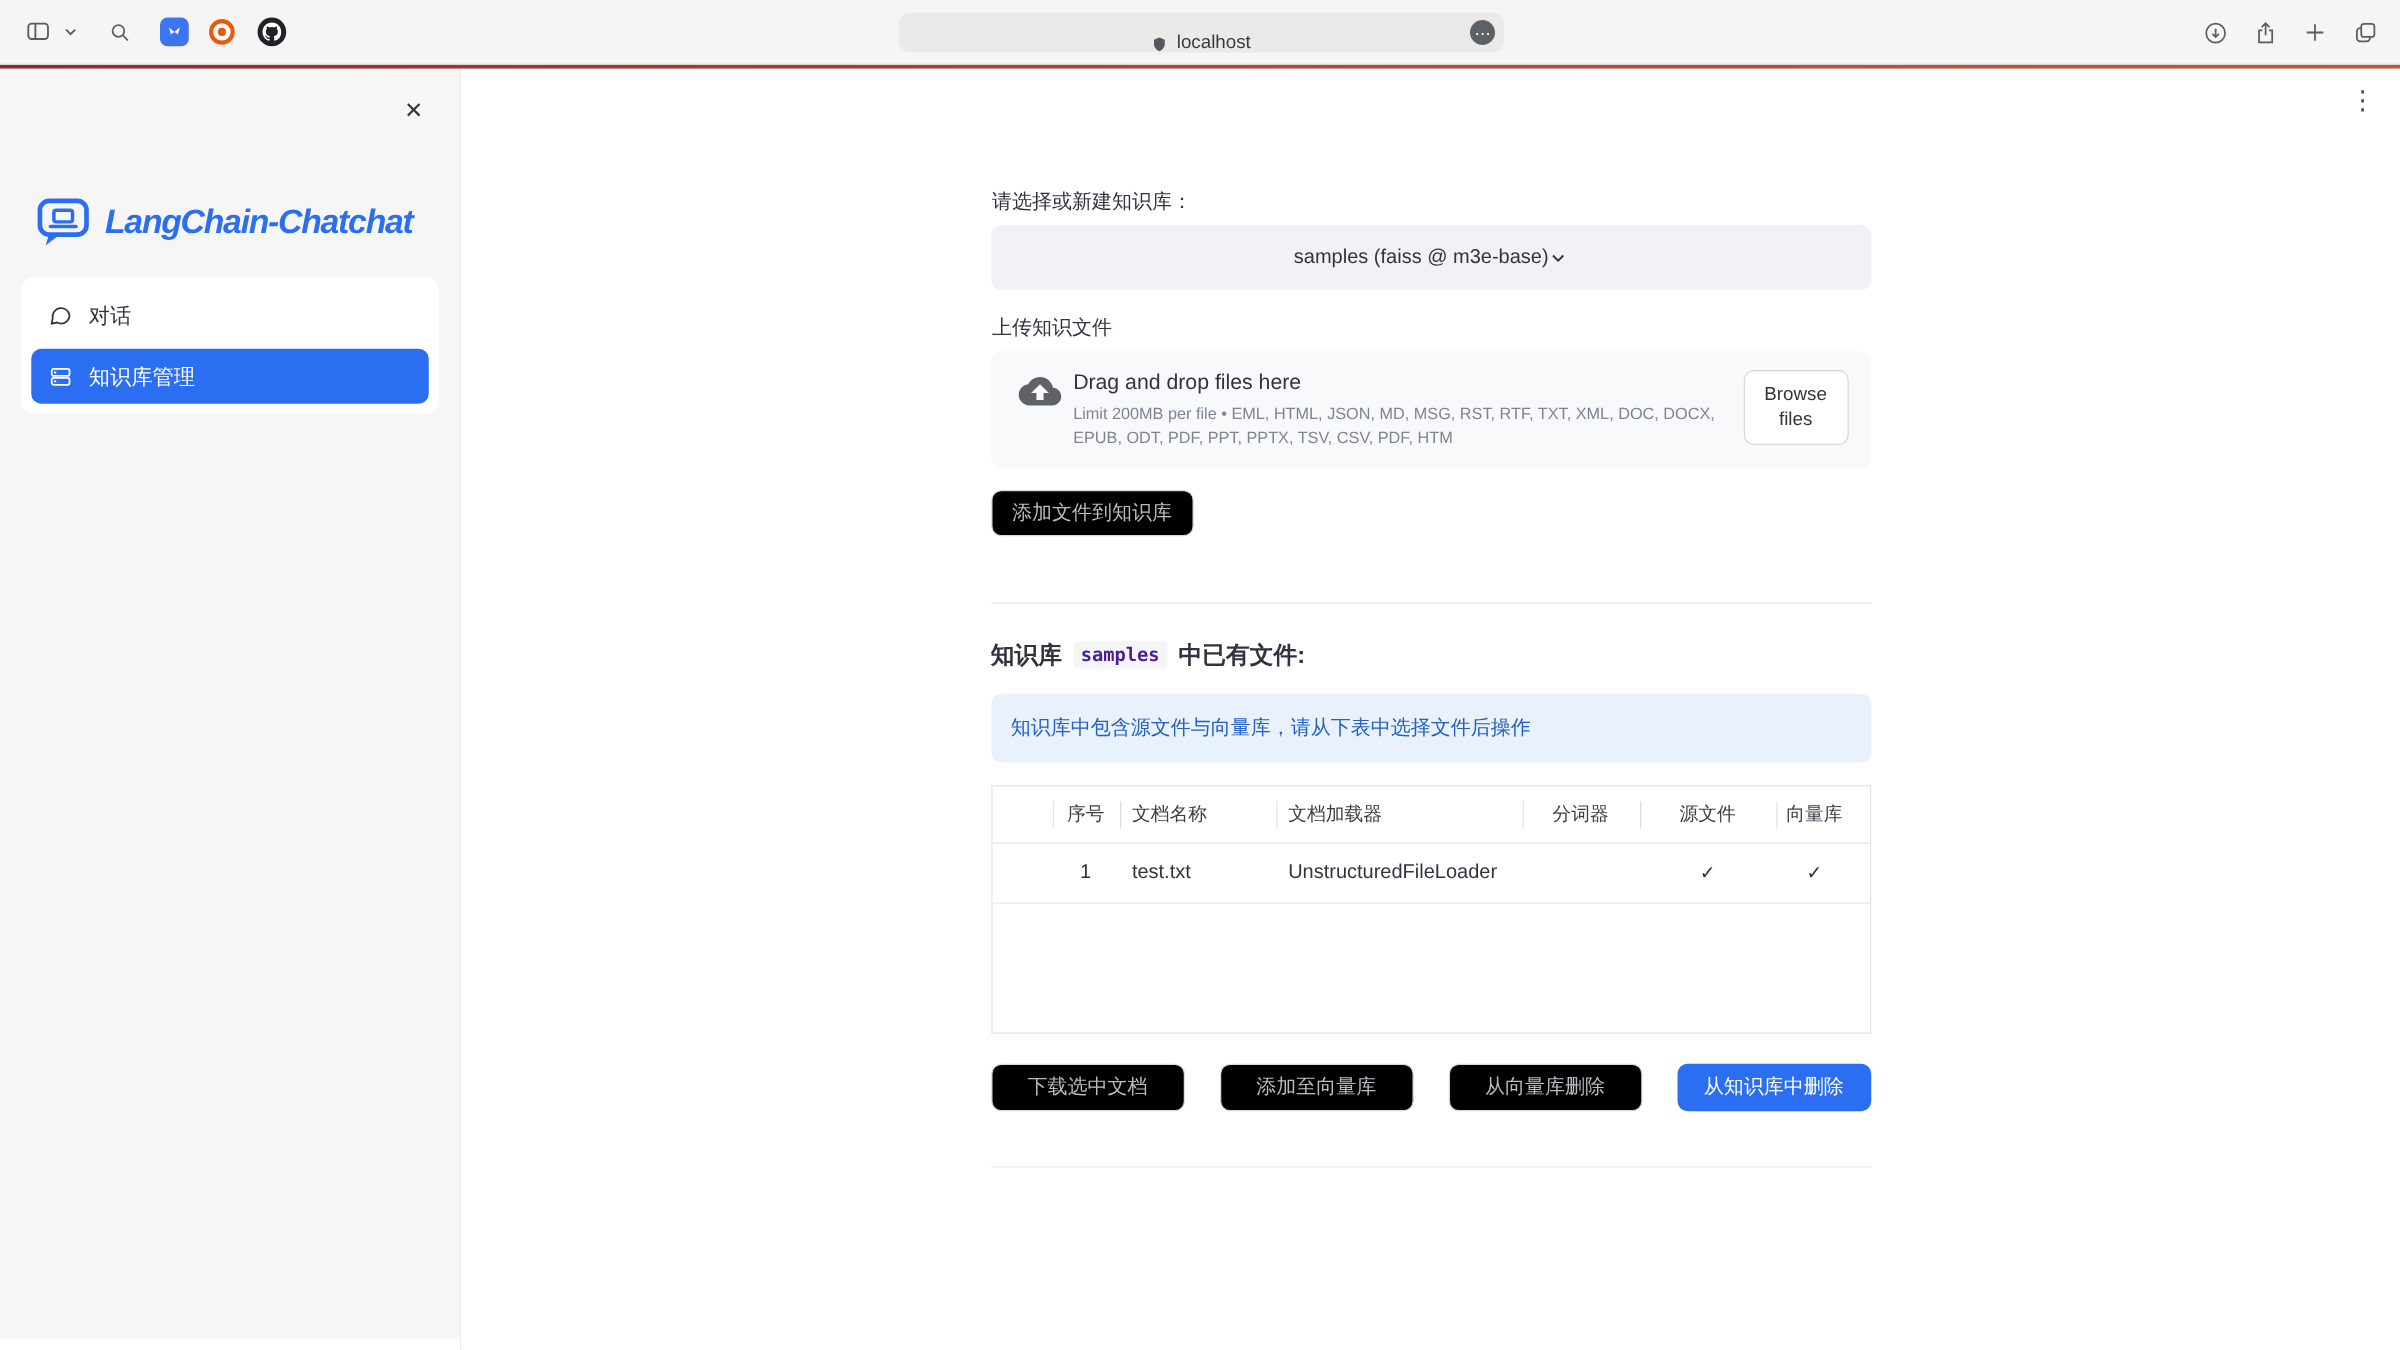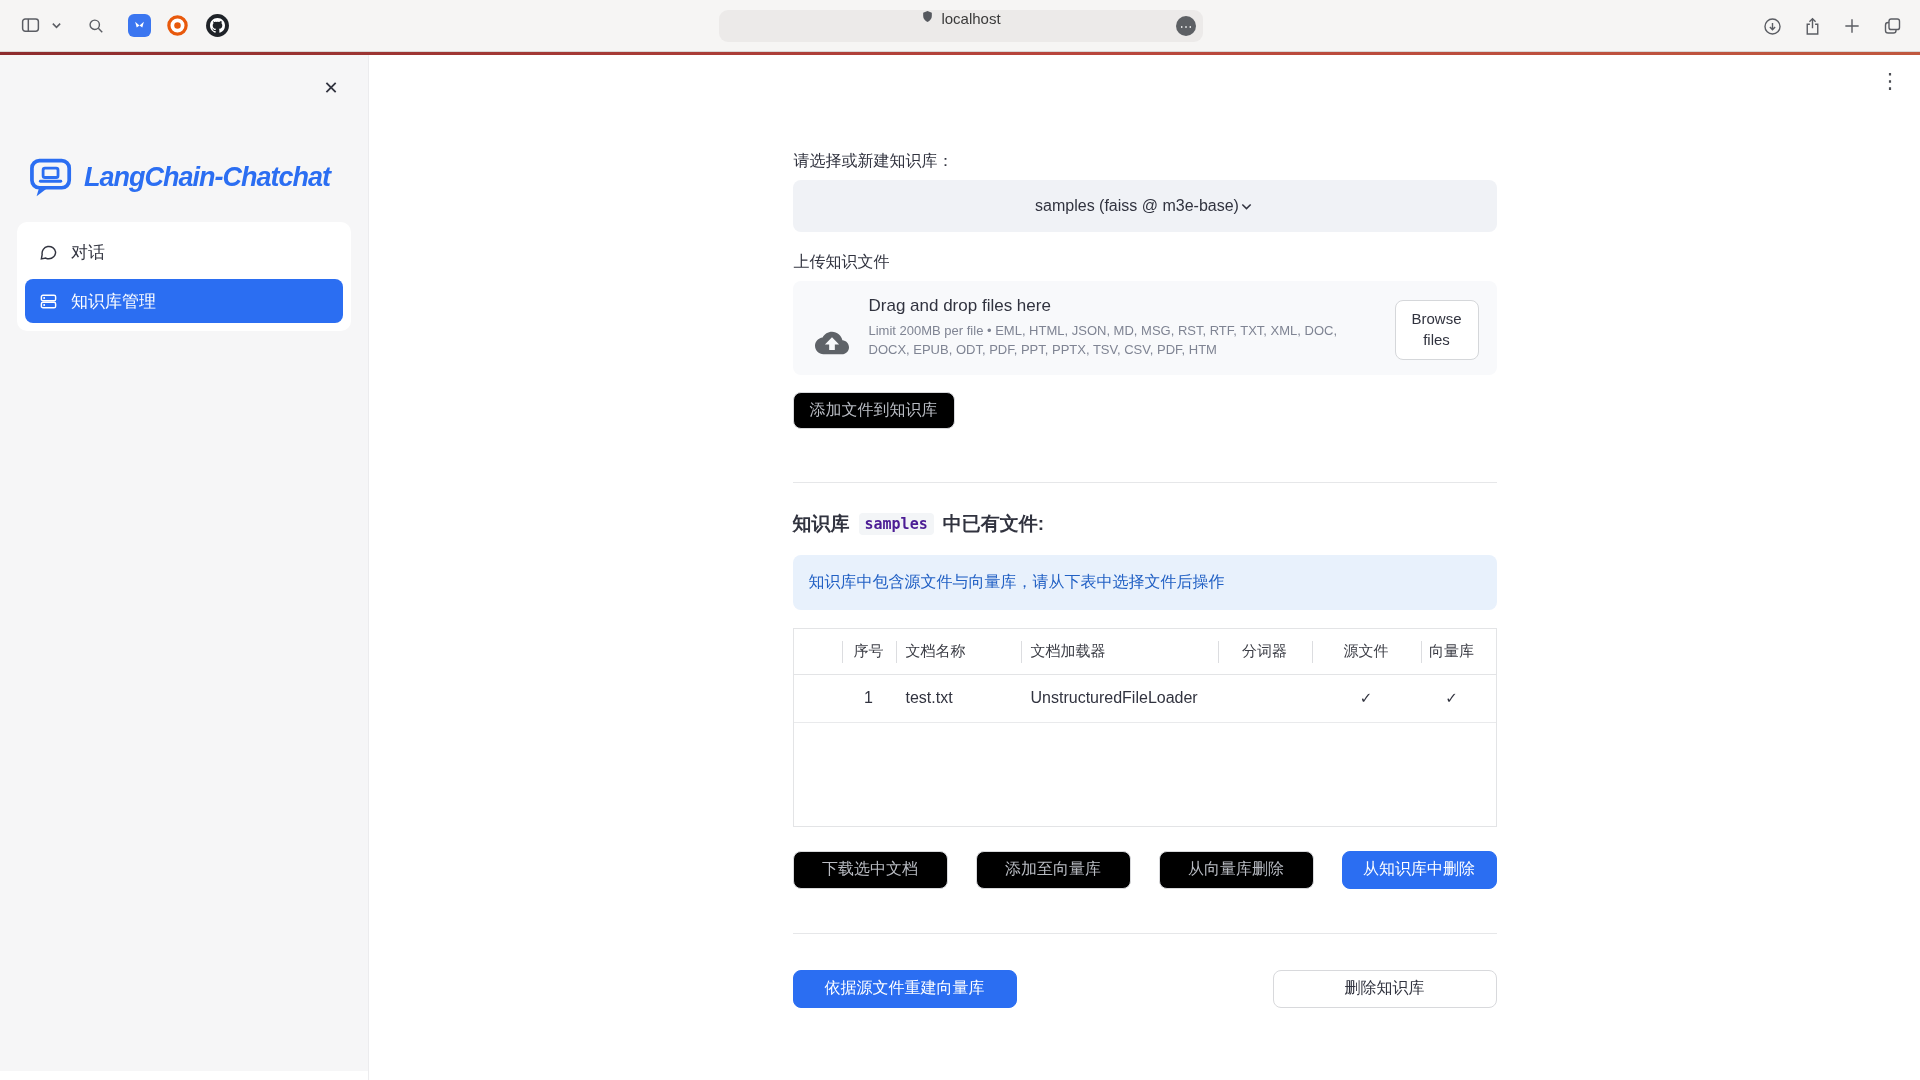--- a/index.html
+++ b/index.html
@@ -21,21 +21,21 @@
   }
   .cicon svg { display:block; }
   .ext {
     width:26px; height:26px; margin:0 6px; border:none; padding:0; background:transparent;
     display:flex; align-items:center; justify-content:center; cursor:pointer; flex:0 0 auto;
   }
   .ext-blue-bg { width:23px; height:23px; border-radius:6px; background:#3b76f0;
     display:flex; align-items:center; justify-content:center; }
   .address-pill {
     position:absolute; left:719px; top:10px; width:484px; height:32px;
-    background:#eceae9; border-radius:9px; display:flex; align-items:flex-start;
+    background:#eceae9; border-radius:9px; display:flex; align-items:flex-end;
     justify-content:center; cursor:pointer;
   }
   .address-pill .url { font-size:15px; color:#3a3a3a; margin-left:7px; }
   .pill-more {
     position:absolute; right:7px; top:6px; width:20px; height:20px; border-radius:50%;
     background:#5d6064; color:#fff; font-size:13px; line-height:19px; text-align:center;
     border:none; cursor:pointer; padding:0;
   }
   .chrome-right { position:absolute; right:12px; top:10px; display:flex; gap:8px; }
 
@@ -83,21 +83,21 @@
   .field-label { font-size:16px; color:#31333f; margin:0 0 8px 1px; }
 
   .selectbox {
     height:52px; background:#f0f2f6; border-radius:8px; display:flex; align-items:center;
     justify-content:center; padding:0 14px; font-size:16px; color:#31333f;
     margin-bottom:20px; cursor:pointer;
   }
 
   .dropzone {
     background:#f8f9fb; border-radius:8px; padding:15px 18px;
-    display:flex; align-items:flex-end; gap:16px; margin-bottom:17px;
+    display:flex; align-items:flex-start; gap:6px; margin-bottom:17px;
   }
   .dz-texts { flex:1; }
   .dz-title { font-size:17px; color:#31333f; margin-bottom:6px; }
   .dz-sub { font-size:13px; color:#7f8493; line-height:1.45; max-width:645px; }
   .browse-btn {
     width:84px; min-height:60px; background:#fff; border:1px solid #d5d7da; border-radius:8px;
     font-size:15px; color:#31333f; line-height:1.35; padding:8px 10px; cursor:pointer;
     font-family:inherit;
   }
 
@@ -323,20 +323,16 @@
 
       <div class="btn-row">
         <button class="btn btn-disabled">下载选中文档</button>
         <button class="btn btn-disabled">添加至向量库</button>
         <button class="btn btn-disabled">从向量库删除</button>
         <button class="btn btn-primary">从知识库中删除</button>
       </div>
 
       <hr class="divider d2">
 
-      <div class="bottom-row">
-        <button class="btn btn-primary">依据源文件重建向量库</button>
-        <button class="btn btn-secondary">删除知识库</button>
-      </div>
 
     </div>
   </div>
 </div>
 
 </body></html>

